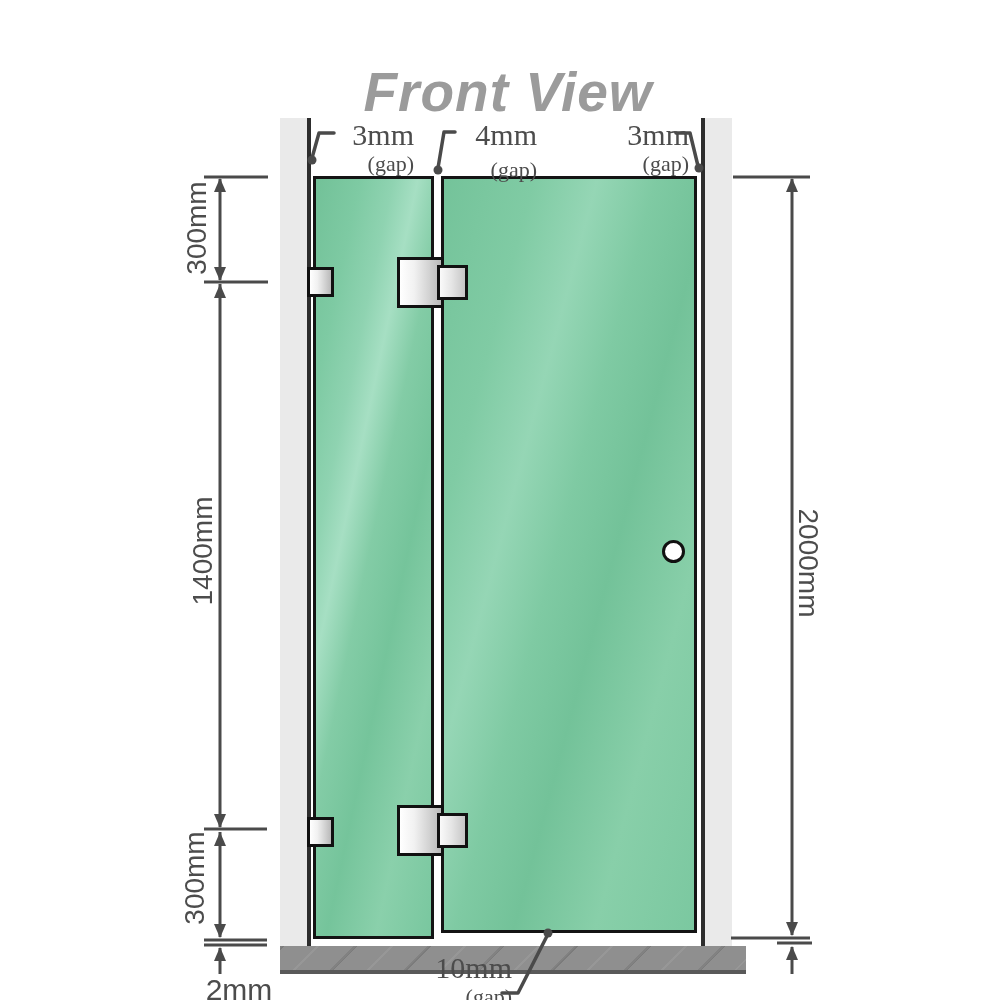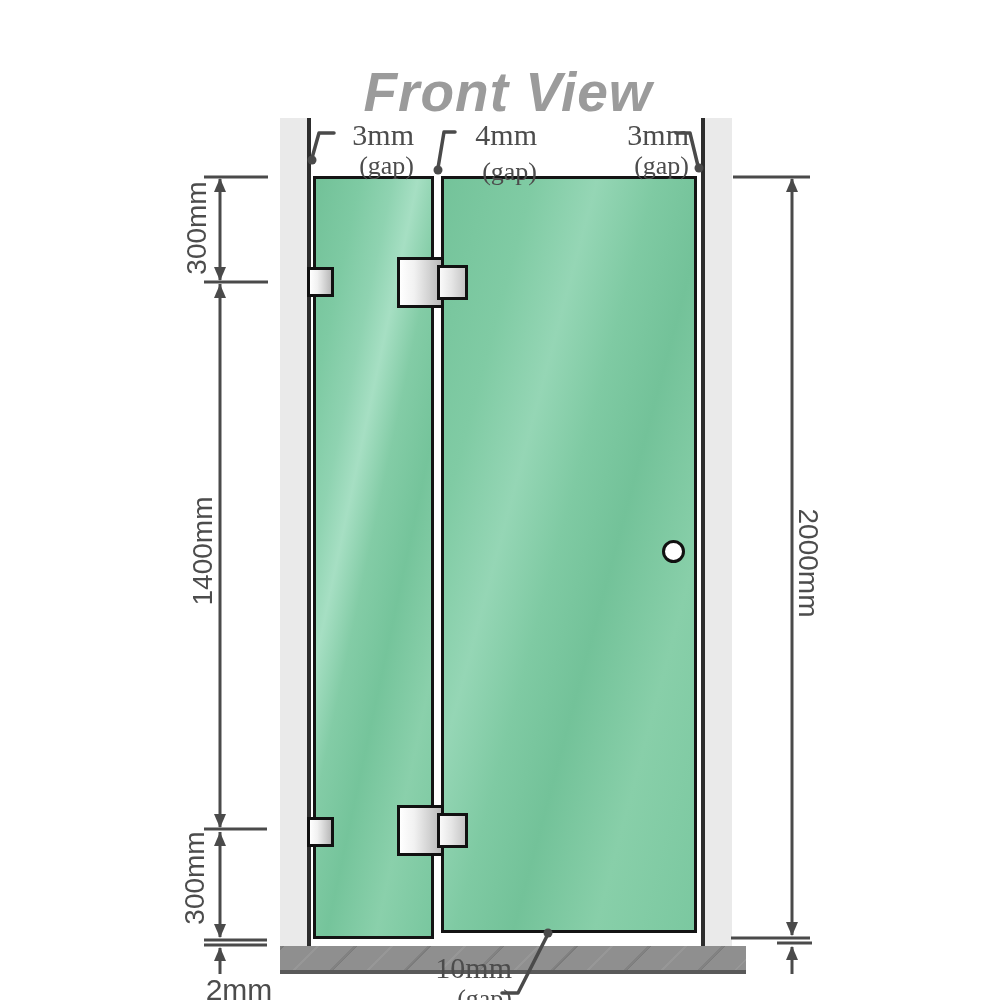--- a/index.html
+++ b/index.html
@@ -48,21 +48,21 @@
   .hinge-small-top{top:229px;}
   .hinge-small-bottom{top:777px;}
   .knob{left:662px;top:504px;width:23px;height:23px;border-radius:50%;
     border:3px solid #111;background:#fff;box-sizing:border-box;}
   
   .dims{left:0;top:0;pointer-events:none;}
   
   .lbl{color:#4c4c4c;line-height:1.05;}
   .gap-col{text-align:right;font-family:Liberation Serif, serif;}
   .gap-val{font-size:30px;white-space:nowrap;}
-  .gap-cap{font-size:26px;margin-top:1px;white-space:nowrap;}
+  .gap-cap{font-size:22px;margin-top:1px;white-space:nowrap;}
   .gap-col-left{left:326px;top:83px;width:88px;}
   .gap-col-mid{left:449px;top:83px;width:88px;}
   .gap-col-mid .gap-cap{margin-top:7px;}
   .gap-col-right{left:601px;top:83px;width:88px;}
   .dim-rot{width:140px;height:30px;text-align:center;font-size:28px;white-space:nowrap;}
   .rot-ccw{transform:rotate(-90deg);}
   .rot-cw{transform:rotate(90deg);}
   .dim-300-top{left:127px;top:177px;}
   .dim-1400{left:133px;top:500px;}
   .dim-300-bottom{left:125px;top:827px;}

